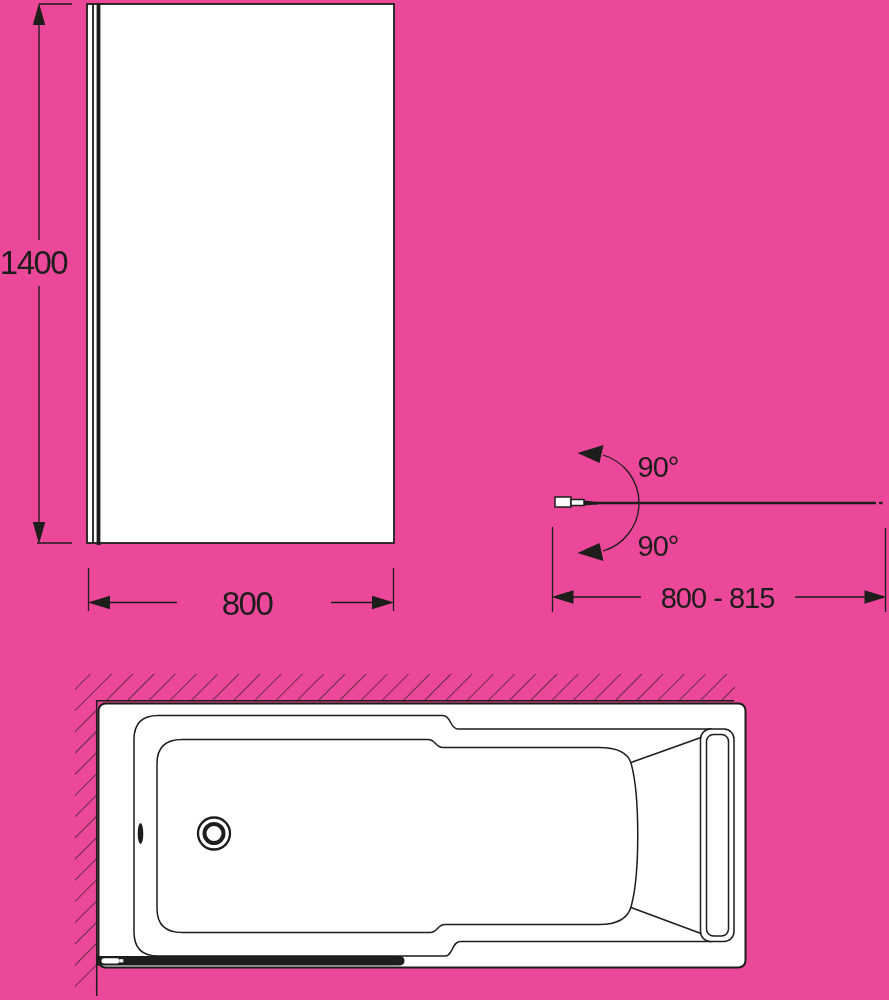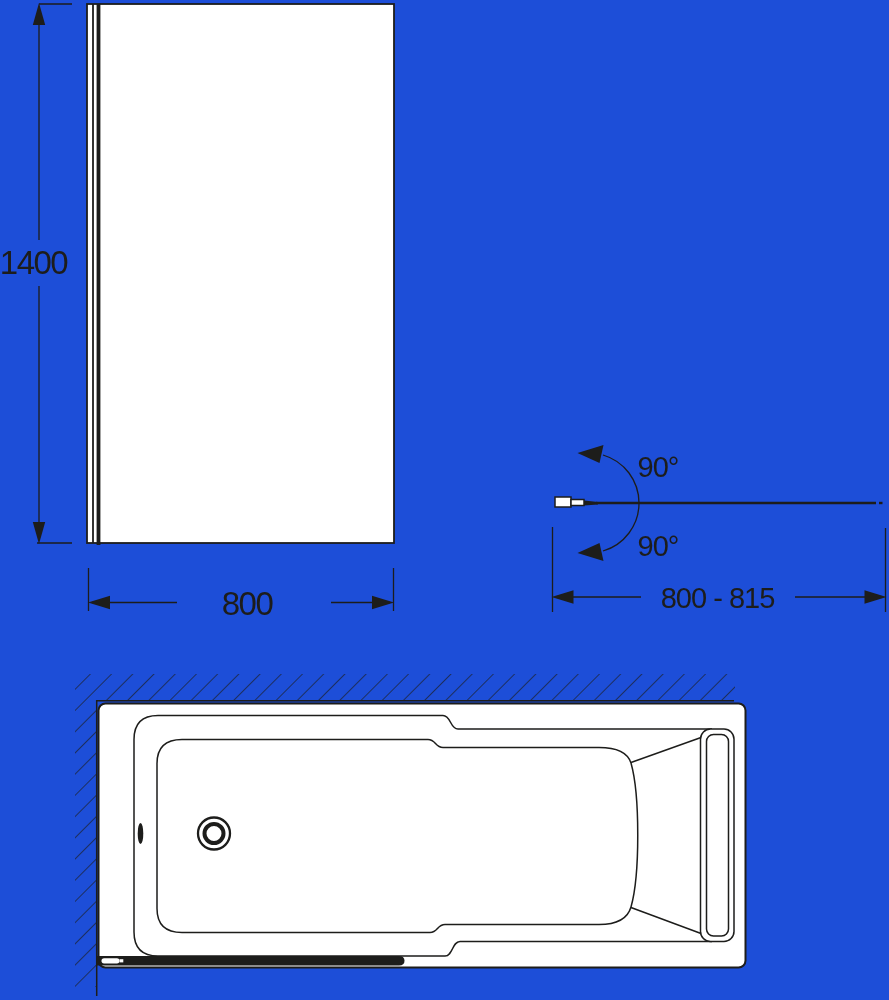--- a/index.html
+++ b/index.html
@@ -1,16 +1,16 @@
 <!DOCTYPE html>
 <html><head>
 <meta charset="utf-8">
 <style>
   html,body{margin:0;padding:0;background:#fff;}
-  .stage{position:relative;width:889px;height:1000px;background:#1d4ed8;overflow:hidden;}
+  .stage{position:relative;width:889px;height:1000px;background:#ec4899;overflow:hidden;}
   svg{position:absolute;left:0;top:0;}
   text{font-family:"Liberation Sans","DejaVu Sans",sans-serif;fill:#1d1d1b;}
   .dimtext-lg{font-size:33px;letter-spacing:-1.5px;}
   .dimtext-md{font-size:29px;letter-spacing:-1px;}
 </style>
 </head>
 <body>
 
 <div class="stage">
 <svg width="889" height="1000" viewBox="0 0 889 1000">

